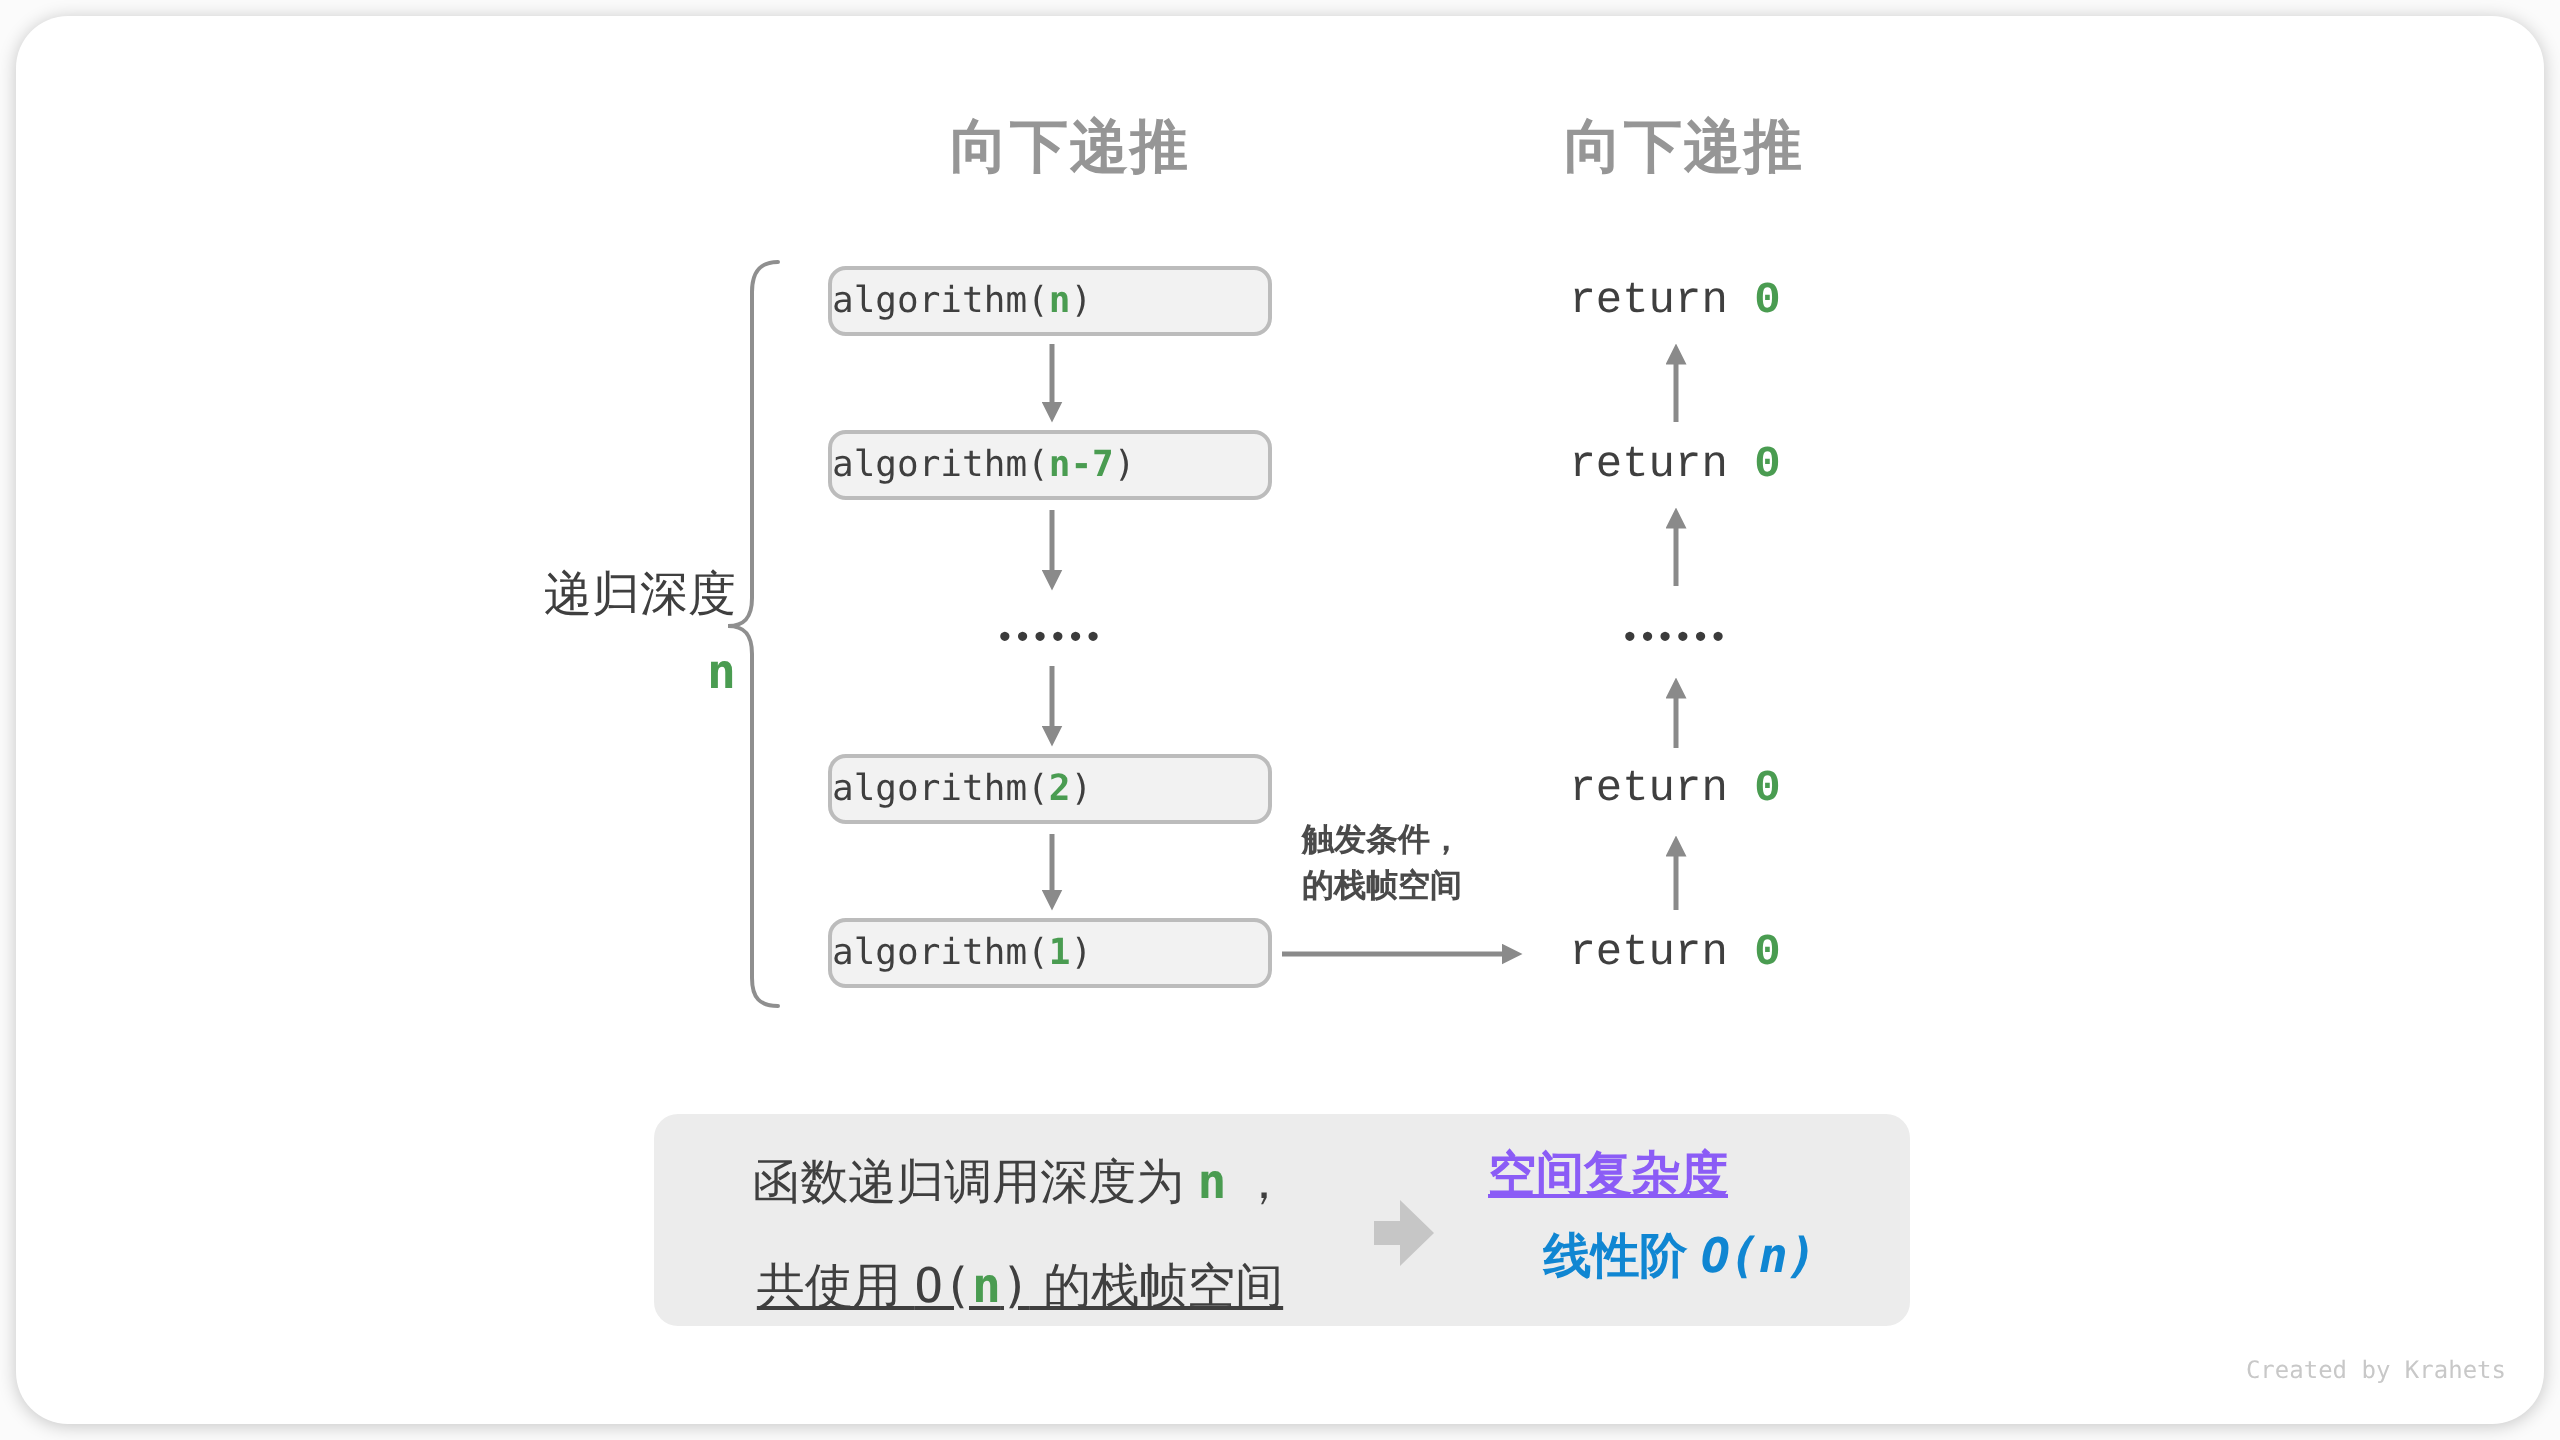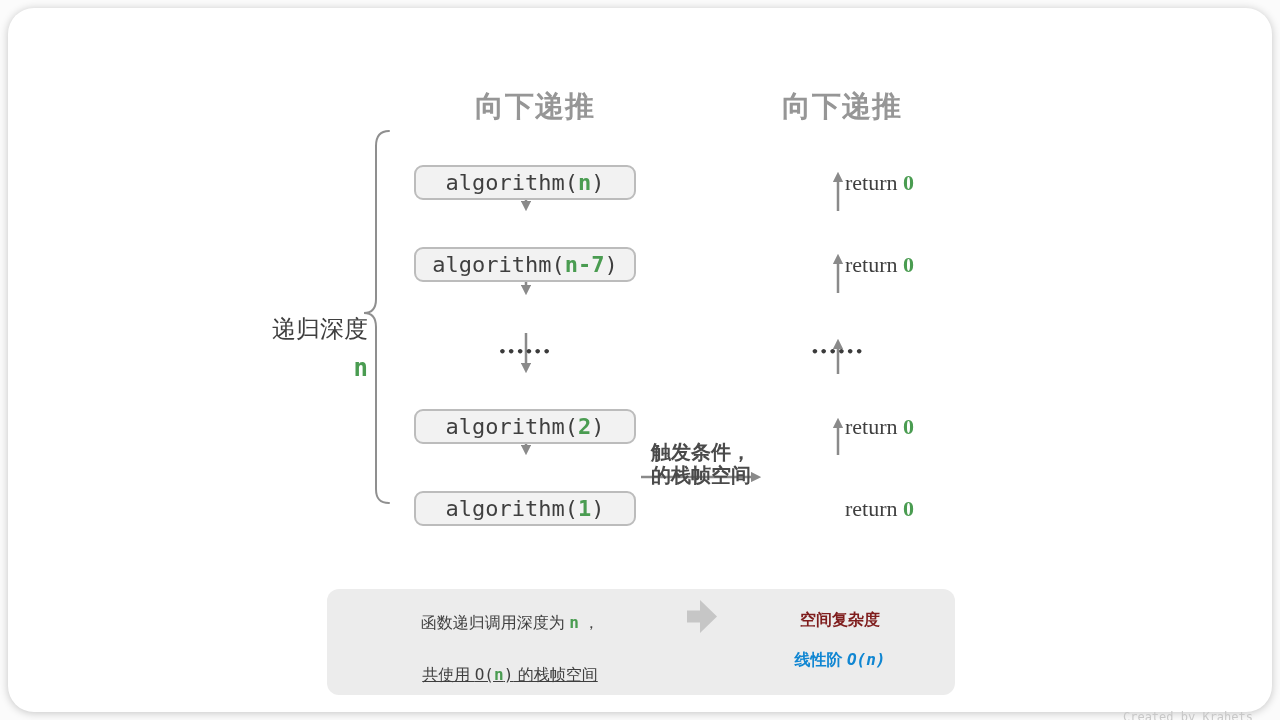--- a/index.html
+++ b/index.html
@@ -24,67 +24,67 @@
     background:var(--page-bg);
     font-family:"Liberation Sans","DejaVu Sans",sans-serif;
     color:var(--text-dark);
   }
   .card{
     position:absolute;left:8px;top:8px;width:1264px;height:704px;
     background:var(--card-bg);
     border-radius:26px;
     box-shadow:0 1px 9px rgba(0,0,0,.22);
   }
-  .abs{position:absolute;margin-top:32px;}
+  .abs{position:absolute;}
   .mono{font-family:"DejaVu Sans Mono","Liberation Mono",monospace;}
   .green{color:var(--green);font-weight:700;}
   .col-header{
     width:222px;height:34px;line-height:34px;text-align:center;
     font-size:29px;font-weight:700;color:var(--header-gray);
     letter-spacing:1px;
   }
   .codebox{
     left:414px;width:222px;height:35px;
     background:var(--box-bg);
     border:2px solid var(--box-border);
     border-radius:9px;
-    display:flex;align-items:center;justify-content:center;
+    display:flex;align-items:center;justify-content:flex-start;
     font-family:"DejaVu Sans Mono","Liberation Mono",monospace;
-    font-size:22px;color:var(--text-dark);
+    font-size:18px;color:var(--text-dark);
     white-space:pre;
   }
   .ret{
-    left:812px;width:135px;height:34px;line-height:34px;text-align:center;
-    font-family:Liberation Serif, serif;
+    left:770px;width:135px;height:34px;line-height:34px;text-align:center;
+    font-family:Liberation Mono, monospace;
     font-size:22px;color:var(--text-dark);
     white-space:pre;
   }
   .dots{
     height:18px;line-height:18px;text-align:center;
     font-family:"DejaVu Sans Mono","Liberation Mono",monospace;
     font-weight:700;font-size:13px;letter-spacing:1px;color:#3b3b3b;
   }
   .depth-label{
     left:208px;top:281px;width:160px;text-align:right;
     font-size:24px;color:var(--text-dark);
   }
   .depth-label .val{display:block;margin-top:9px;font-size:24px;}
   .base-note{
     left:651px;top:409px;width:160px;
-    font-size:20px;font-weight:700;color:var(--note-dark);
+    font-size:16px;font-weight:700;color:var(--note-dark);
     line-height:23px;
   }
   .summary-box{
     left:327px;top:557px;width:628px;height:106px;
     background:var(--summary-bg);border-radius:12px;
   }
-  .sum-line{height:34px;line-height:34px;text-align:center;font-size:16px;white-space:pre;}
+  .sum-line{height:34px;line-height:34px;text-align:center;font-size:24px;white-space:pre;}
   .sum-left-1{left:330px;top:574px;width:360px;}
   .sum-left-2{left:330px;top:626px;width:360px;text-decoration:underline;}
-  .sum-title{left:740px;top:571px;width:200px;font-weight:700;color:#7f1d1d;}
+  .sum-title{left:704px;top:571px;width:200px;font-weight:700;color:#8b5cf6;text-decoration:underline;}
   .sum-result{left:730px;top:611px;width:220px;font-weight:700;color:var(--blue);}
   .sum-result .mono{font-weight:700;font-style:italic;}
   .credit{
     right:27px;top:676px;height:18px;line-height:18px;
     font-family:"DejaVu Sans Mono","Liberation Mono",monospace;
     font-size:12px;color:var(--credit-gray);
   }
   svg.overlay{position:absolute;left:0;top:0;pointer-events:none;}
   .arrow-line{stroke:var(--arrow-gray);stroke-width:2.5;}
   .arrowhead{fill:var(--arrow-gray);}

